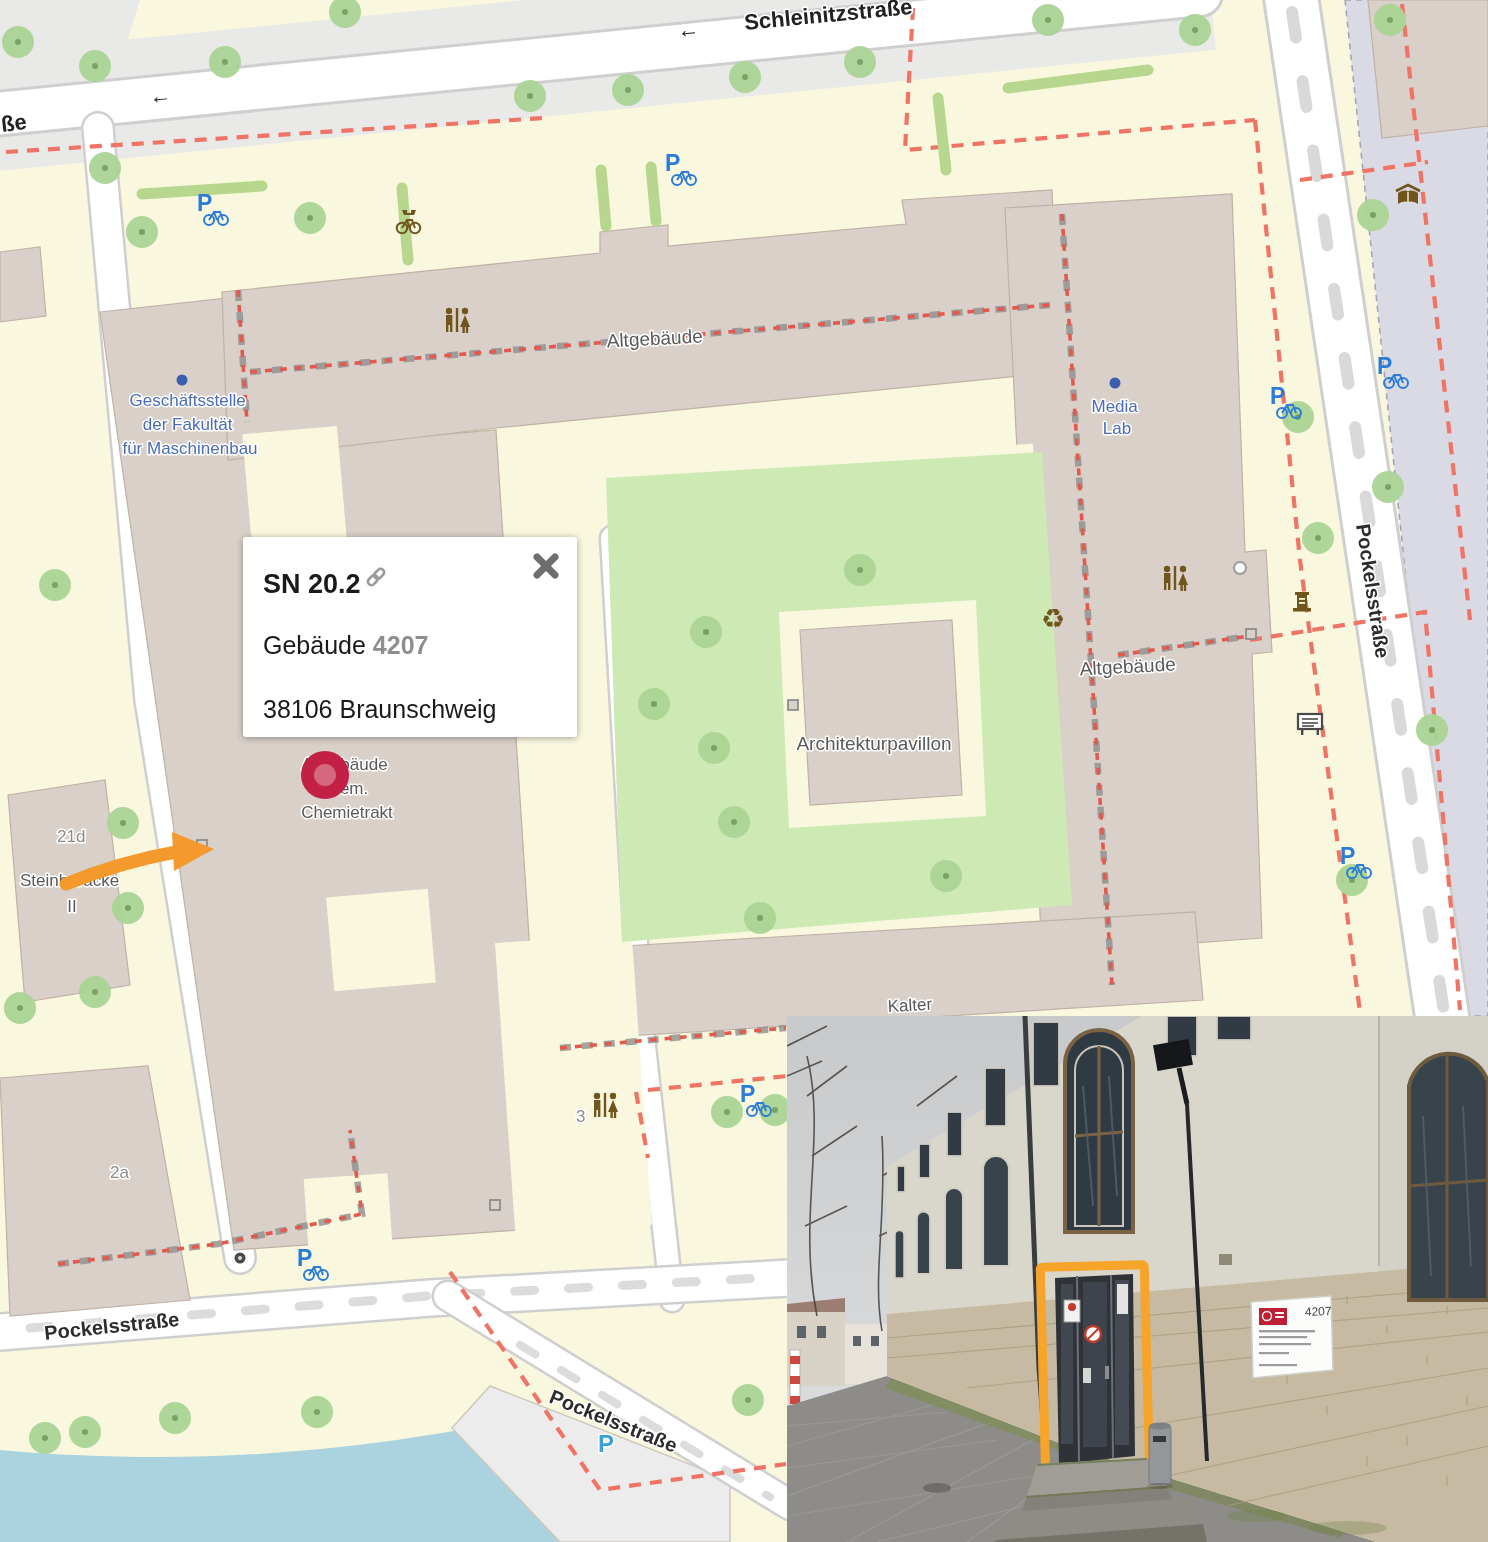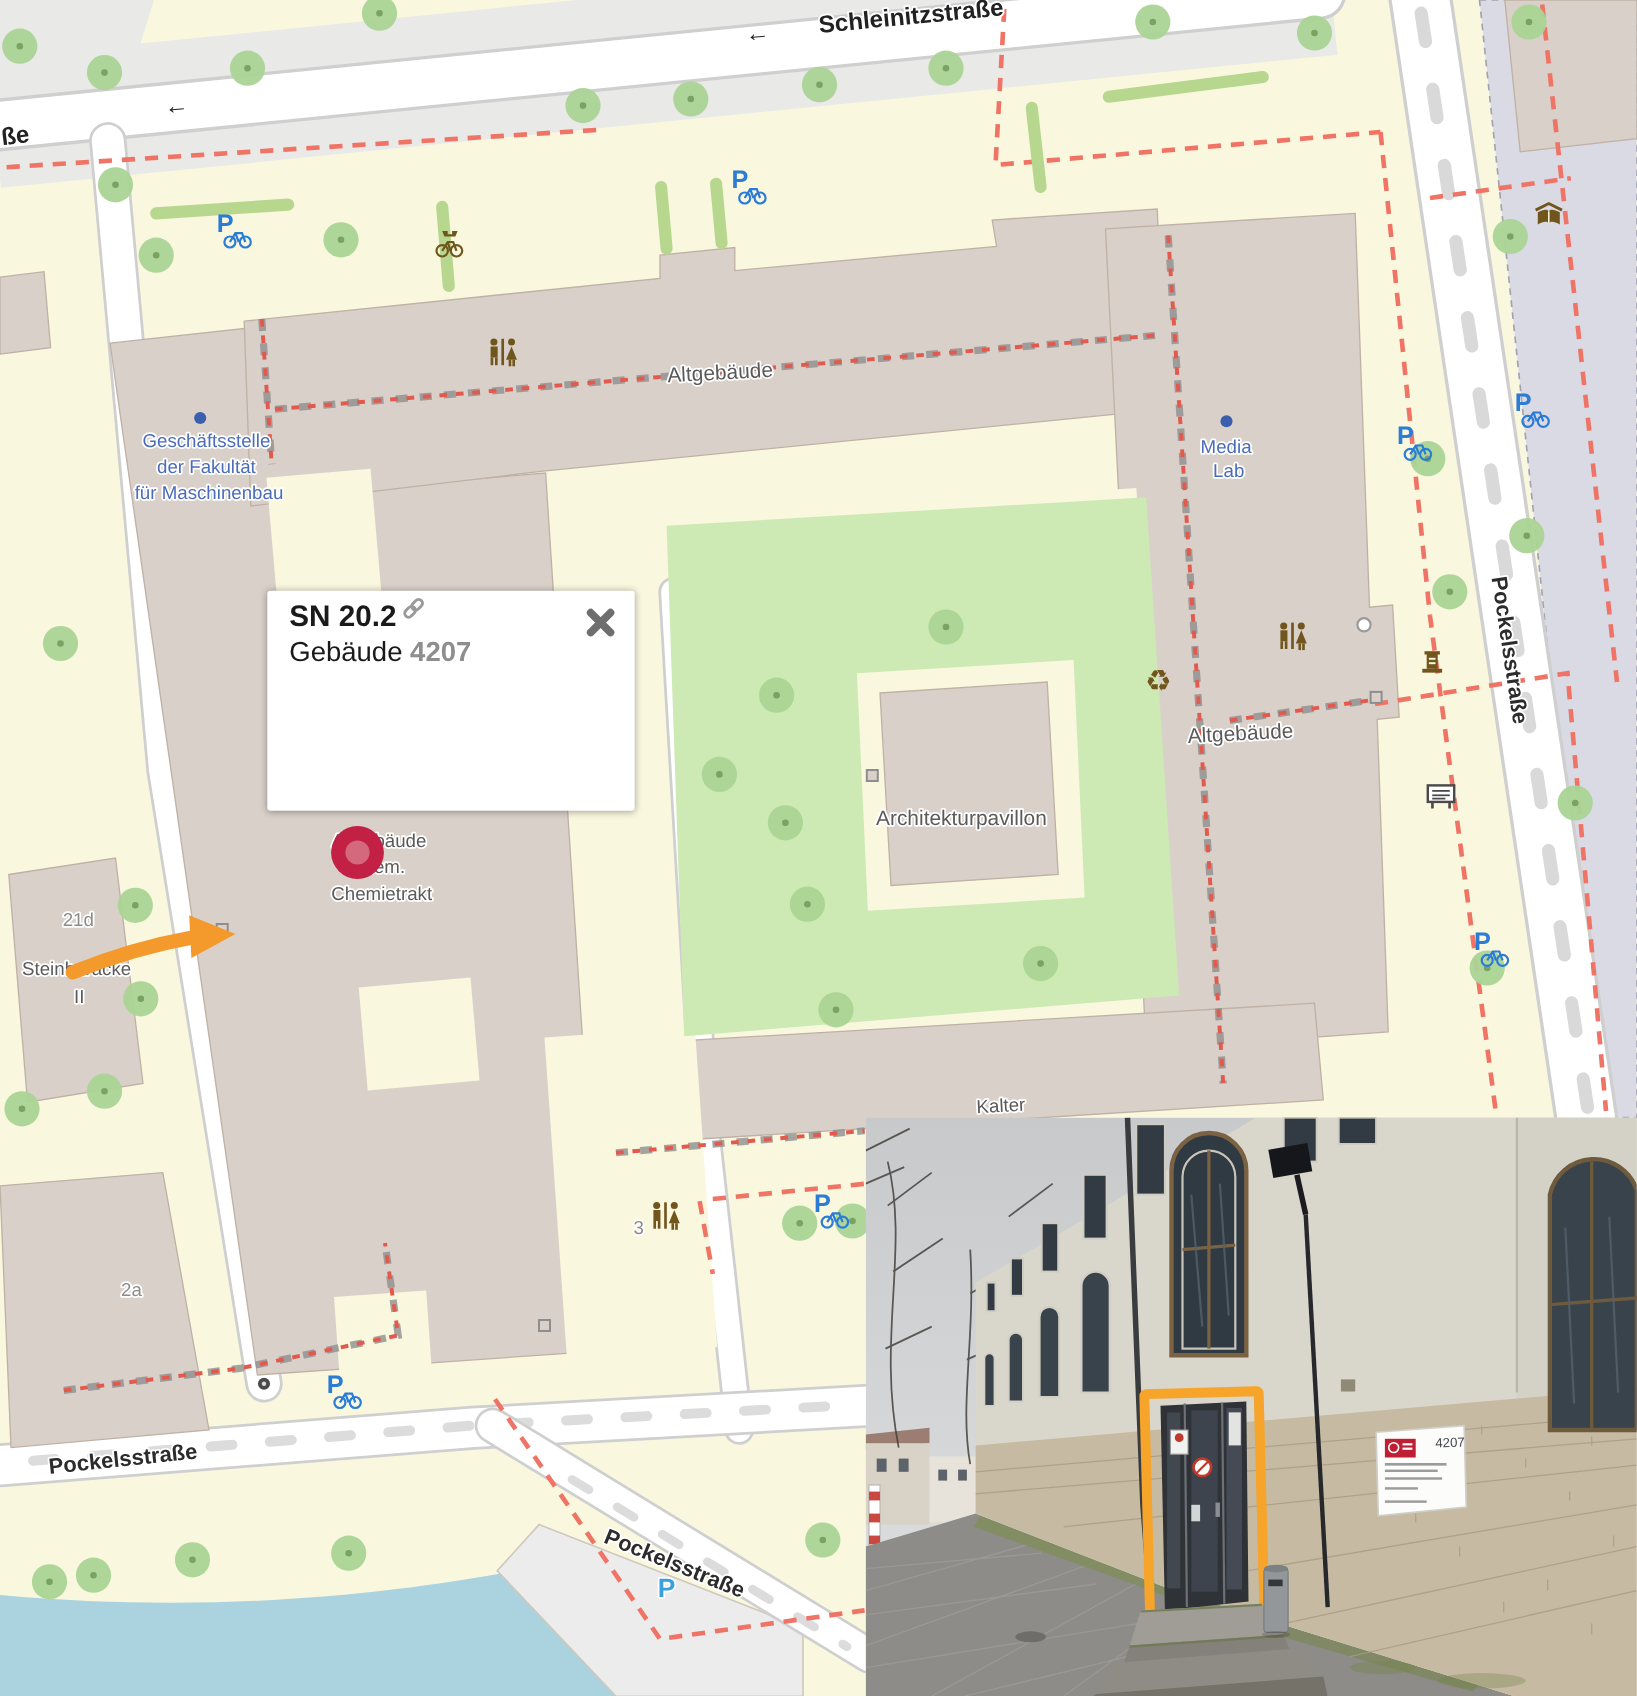--- a/index.html
+++ b/index.html
@@ -22,24 +22,24 @@
   .rfill{stroke:#ffffff;fill:none;stroke-linecap:round;stroke-linejoin:round;}
   .bldpoly{fill:#d9d0c9;stroke:#c0b1a5;stroke-width:1.2;}
   .cream{fill:#faf7df;}
   .dashg{stroke:#8f8f8f;stroke-width:6.5;stroke-dasharray:11 11;fill:none;opacity:.8;}
   .dashr{stroke:#e25a4e;stroke-width:3.6;stroke-dasharray:7 8;fill:none;}
   .dashR{stroke:#ef7465;stroke-width:4.2;stroke-dasharray:12 9;fill:none;}
   .hedge{stroke:#b7d78e;stroke-width:11;stroke-linecap:round;fill:none;}
   
   .popup{position:absolute;left:243px;top:537px;width:334px;height:200px;
          background:#ffffff;border-radius:3px;box-shadow:0 1px 7px rgba(0,0,0,.35);
-         box-sizing:border-box;padding:8px 20px;color:#1a1a1a;}
+         box-sizing:border-box;padding:32px 20px;color:#1a1a1a;}
   .popup .title-row{display:flex;align-items:flex-start;}
   .popup .title{font-size:27px;font-weight:700;line-height:30px;}
-  .popup .body-line{font-size:25px;line-height:36px;}
+  .popup .body-line{font-size:25px;line-height:36px;margin-top:28px;}
   .popup .gray-num{color:#8e8e8e;font-weight:700;}
   .popup .close{position:absolute;right:16px;top:14px;width:30px;height:30px;cursor:pointer;}
   
   .inset{position:absolute;left:787px;top:1016px;width:701px;height:526px;}
 </style>
 </head>
 <body>
 <div id="stage">
 
 <svg width="1488" height="1542" viewBox="0 0 1488 1542" xmlns="http://www.w3.org/2000/svg" style="position:absolute;left:0;top:0;">
@@ -323,20 +323,21 @@
       <g stroke="#6e6e6e" stroke-width="7" stroke-linecap="round">
         <path d="M6,6 L24,24"></path>
             <path d="M24,6 L6,24"></path>
       </g>
     </svg>
   </div>
   <div class="body-line">
     <span>Gebäude</span>
     <span class="gray-num">4207</span>
   </div>
+  <div class="body-line">38106 Braunschweig</div>
 </div>
 
 <div class="inset">
 <svg width="701" height="526" viewBox="0 0 701 526" xmlns="http://www.w3.org/2000/svg">
   <defs>
     <linearGradient id="sky" x1="0" y1="0" x2="0" y2="1">
       <stop offset="0" stop-color="#c7c9cb"></stop>
             <stop offset="1" stop-color="#e0e1e2"></stop>
     </linearGradient>
   </defs>

